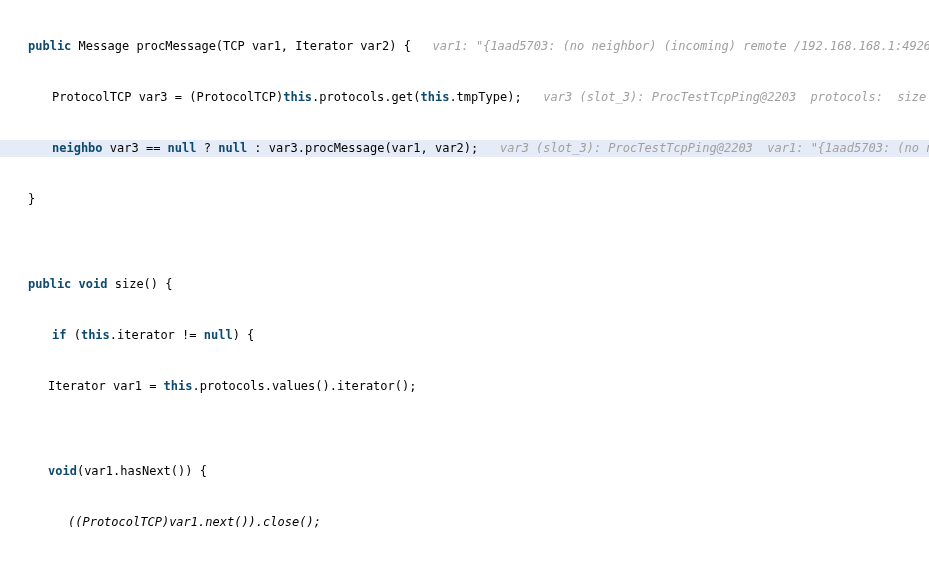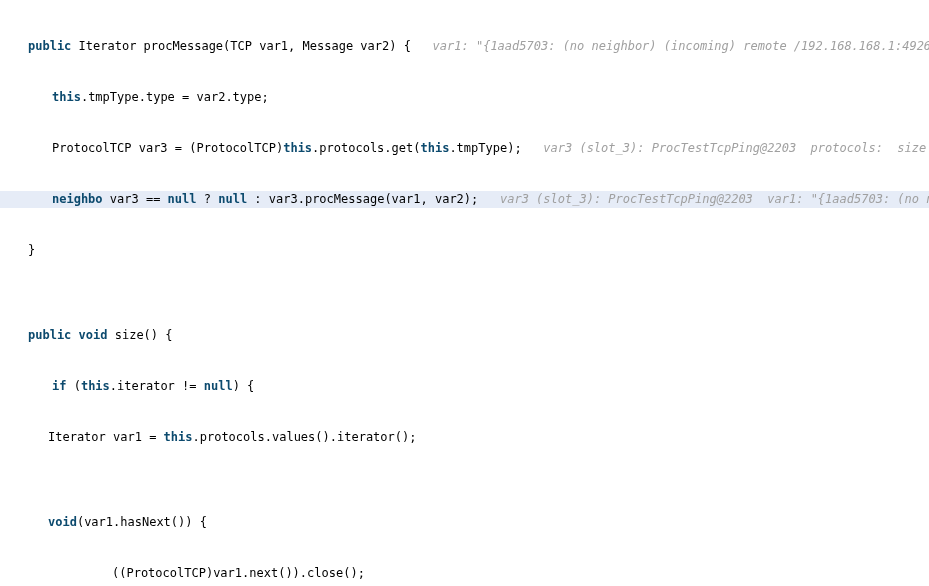--- a/index.html
+++ b/index.html
@@ -18,31 +18,30 @@
     flex: 0 0 auto;
     padding: 4px 0 4px 0;
     background: #ffffff;
     line-height: 17px;
     white-space: pre;
     overflow: hidden;
   }
   .code-line { padding-left: 28px; }
   .code-line.i1 { padding-left: 52px; }
   .code-line.i2 { padding-left: 48px; }
-  .code-line.i3 { padding-left: 112px; }
+  .code-line.i3 { padding-left: 68px; font-style: italic; }
   .hl-line { background: #e6ecf7; }
   .kw { color: #0c4a6e; font-weight: bold; }
   .inline-hint { color: #a0a0a0; font-style: italic; }
 </style>
 </head>
 <body>
 
 <div class="editor">
-  <div class="code-line"><span class="kw">public</span><span> Iterator procMessage(TCP var1, Message var2) {   </span><span class="inline-hint">var1: "{1aad5703: (no neighbor) (incoming) remote /192.168.168.1:49260 local</span></div>
-  <div class="code-line i1"><span class="kw">this</span><span>.tmpType.type = var2.type;</span></div>
+  <div class="code-line"><span class="kw">public</span><span> Message procMessage(TCP var1, Iterator var2) {   </span><span class="inline-hint">var1: "{1aad5703: (no neighbor) (incoming) remote /192.168.168.1:49260 local</span></div>
   <div class="code-line i1"><span>ProtocolTCP var3 = (ProtocolTCP)</span><span class="kw">this</span><span>.protocols.get(</span><span class="kw">this</span><span>.tmpType);   </span><span class="inline-hint">var3 (slot_3): ProcTestTcpPing@2203  protocols:  size = 36</span></div>
   <div class="code-line i1 hl-line"><span class="kw">neighbo</span><span> var3 == </span><span class="kw">null</span><span> ? </span><span class="kw">null</span><span> : var3.procMessage(var1, var2);   </span><span class="inline-hint">var3 (slot_3): ProcTestTcpPing@2203  var1: "{1aad5703: (no neighbo</span></div>
   <div class="code-line"><span>}</span></div>
   <div class="code-line"><span></span></div>
   <div class="code-line"><span class="kw">public void</span><span> size() {</span></div>
   <div class="code-line i1"><span class="kw">if</span><span> (</span><span class="kw">this</span><span>.iterator != </span><span class="kw">null</span><span>) {</span></div>
   <div class="code-line i2"><span>Iterator var1 = </span><span class="kw">this</span><span>.protocols.values().iterator();</span></div>
   <div class="code-line i2"><span></span></div>
   <div class="code-line i2"><span class="kw">void</span><span>(var1.hasNext()) {</span></div>
   <div class="code-line i3"><span>((ProtocolTCP)var1.next()).close();</span></div>

